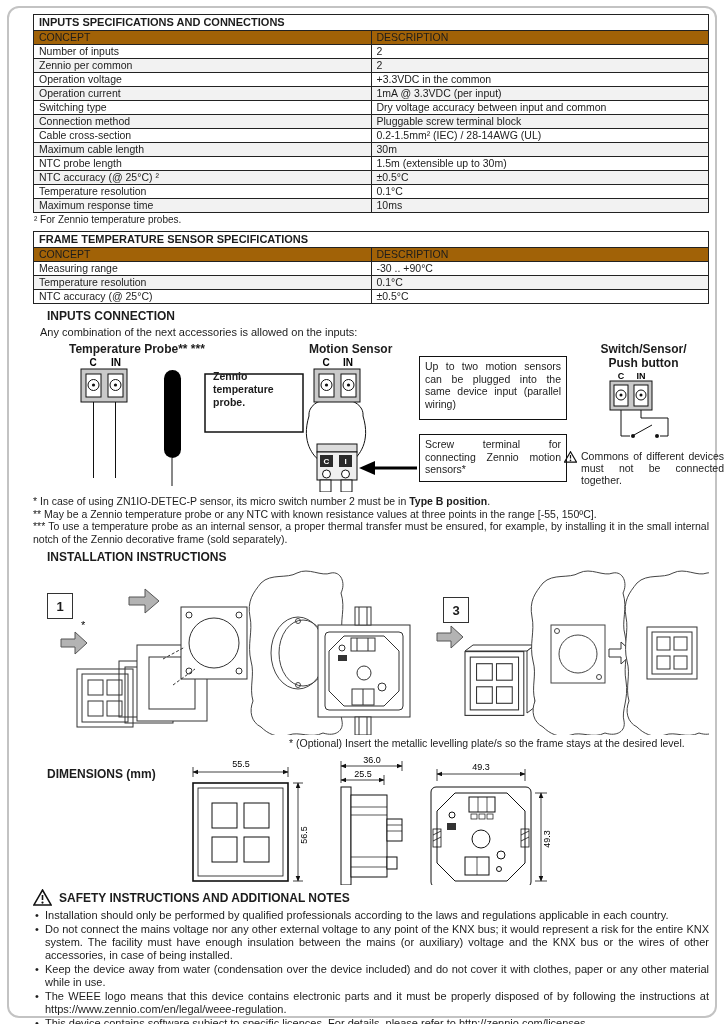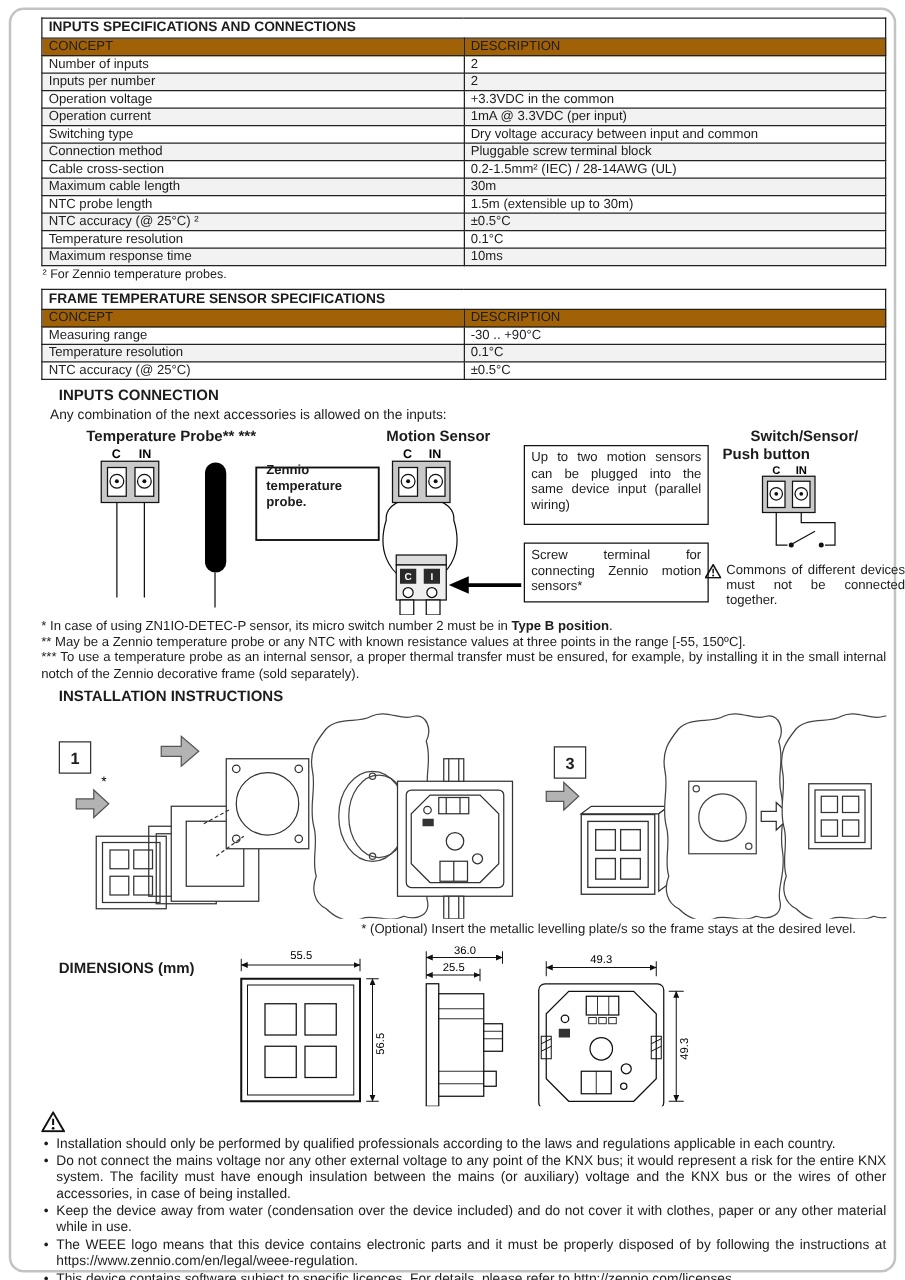--- a/index.html
+++ b/index.html
@@ -76,21 +76,21 @@
     </tr>
     <tr class="tbl-head">
       <td class="c1">CONCEPT</td>
       <td>DESCRIPTION</td>
     </tr>
     <tr>
           <td class="c1">Number of inputs</td>
           <td>2</td>
         </tr>
     <tr class="stripe">
-          <td class="c1">Inputs per number</td>
+          <td class="c1">Zennio per common</td>
           <td>2</td>
         </tr>
     <tr>
           <td class="c1">Operation voltage</td>
           <td>+3.3VDC in the common</td>
         </tr>
     <tr class="stripe">
           <td class="c1">Operation current</td>
           <td>1mA @ 3.3VDC (per input)</td>
         </tr>
@@ -205,21 +205,21 @@
         <rect x="40" y="124" width="11" height="12" fill="#fff" stroke="#111"></rect>
         <line x1="72" y1="112" x2="116" y2="112" stroke="#000" stroke-width="3"></line>
         <polygon points="58,112 74,105 74,119" fill="#000"></polygon>
       </svg>
       <div class="notebox" style="left:118px; top:14px; width:148px; height:64px;">Up to two motion sensors can be plugged into the same device input (parallel wiring)</div>
       <div class="notebox" style="left:118px; top:92px; width:148px; height:48px;">Screw terminal for connecting Zennio motion sensors*</div>
     </div>
 
     <div class="dgroup" style="left:545px; width:131px; height:150px;">
       <div class="dtitle" style="text-align:center;">Switch/Sensor/</div>
-      <div class="dtitle" style="">Push button</div>
+      <div class="dtitle" style="text-align:center;">Push button</div>
       <svg width="131" height="74" viewBox="0 0 131 74">
         <text x="43" y="9" font-size="9" font-weight="bold" text-anchor="middle">C</text>
         <text x="63" y="9" font-size="9" font-weight="bold" text-anchor="middle">IN</text>
         <rect x="32" y="11" width="42" height="29" fill="#c9c9c9" stroke="#111"></rect>
         <rect x="36" y="15" width="14" height="21" fill="#fff" stroke="#111"></rect>
         <rect x="56" y="15" width="14" height="21" fill="#fff" stroke="#111"></rect>
         <circle cx="43" cy="25" r="5" fill="#fff" stroke="#111"></circle>
         <circle cx="63" cy="25" r="5" fill="#fff" stroke="#111"></circle>
         <circle cx="43" cy="25" r="1.5" fill="#111"></circle>
         <circle cx="63" cy="25" r="1.5" fill="#111"></circle>
@@ -416,20 +416,21 @@
       <text x="369" y="82" font-size="9" text-anchor="middle" transform="rotate(-90 369 82)">49.3</text>
     </svg>
   </div>
 
   <div class="safety-head">
     <svg width="19" height="17" viewBox="0 0 19 17">
       <polygon points="9.5,1 18.2,16 0.8,16" fill="none" stroke="#111" stroke-width="1.5"></polygon>
       <line x1="9.5" y1="6" x2="9.5" y2="11" stroke="#111" stroke-width="1.6"></line>
       <circle cx="9.5" cy="13.6" r="1.1" fill="#111"></circle>
     </svg>
+    <span class="txt">SAFETY INSTRUCTIONS AND ADDITIONAL NOTES</span>
   </div>
   <ul class="safety">
     <li>Installation should only be performed by qualified professionals according to the laws and regulations applicable in each country.</li>
     <li>Do not connect the mains voltage nor any other external voltage to any point of the KNX bus; it would represent a risk for the entire KNX system. The facility must have enough insulation between the mains (or auxiliary) voltage and the KNX bus or the wires of other accessories, in case of being installed.</li>
     <li>Keep the device away from water (condensation over the device included) and do not cover it with clothes, paper or any other material while in use.</li>
     <li>The WEEE logo means that this device contains electronic parts and it must be properly disposed of by following the instructions at https://www.zennio.com/en/legal/weee-regulation.</li>
     <li>This device contains software subject to specific licences. For details, please refer to http://zennio.com/licenses.</li>
   </ul>
 
 </div>

